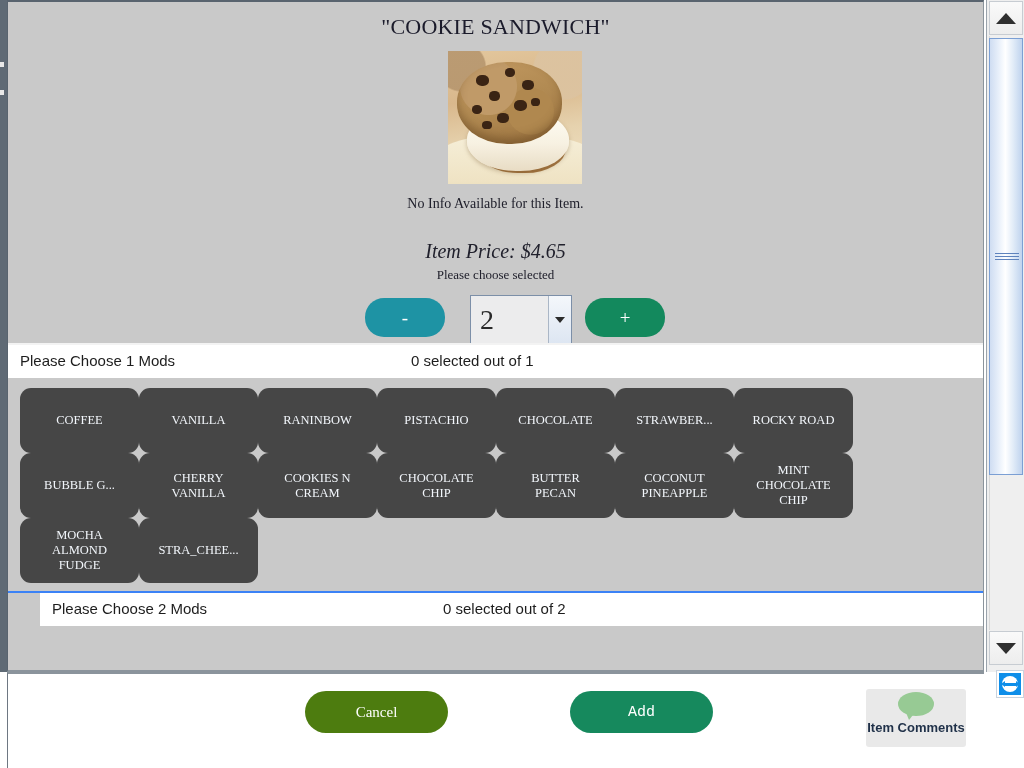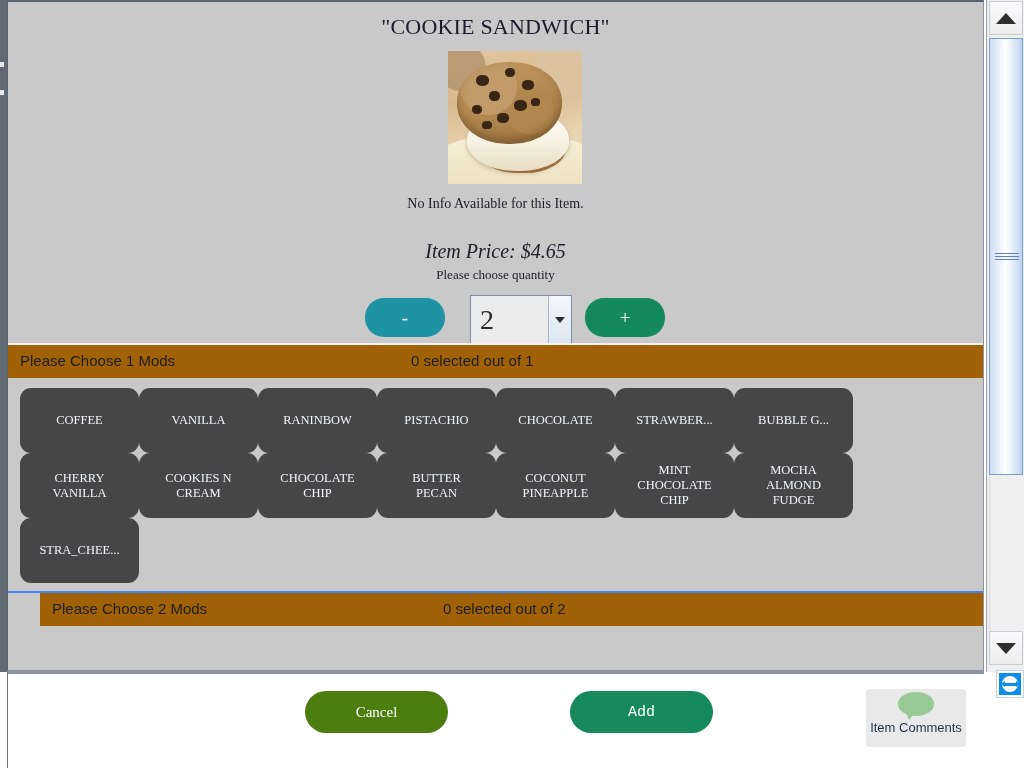--- a/index.html
+++ b/index.html
@@ -183,21 +183,21 @@
 
   
   .group {
     position: relative;
     background: #c9c9c9;
     border-top: 2px solid #f3f3f3;
   }
   .group-head {
     position: relative;
     height: 33px;
-    background: #a16207;
+    background: #ffffff;
   }
   .group-head .g-title {
     position: absolute;
     left: 12px; top: 7px;
     font-size: 15px;
     color: #1d1d1d;
   }
   .group-head .g-count {
     position: absolute;
     left: 403px; top: 7px;
@@ -260,20 +260,21 @@
     width: 100px; height: 58px;
     background: #e9e9e9;
     border: none;
     border-radius: 3px;
     cursor: pointer;
     display: flex;
     flex-direction: column;
     align-items: center;
     justify-content: flex-start;
     padding-top: 3px;
+    font-weight: bold;
   }
   .bubble {
     position: relative;
     width: 36px; height: 24px;
     background: #97ca94;
     border-radius: 50%;
   }
   .bubble::after {
     content: "";
     position: absolute;
@@ -421,21 +422,21 @@
           <div class="chip" style="left:54%;top:46%;width:13px;height:11px;"></div>
           <div class="chip" style="left:14%;top:52%;width:10px;height:9px;"></div>
           <div class="chip" style="left:38%;top:62%;width:12px;height:10px;"></div>
           <div class="chip" style="left:70%;top:44%;width:9px;height:8px;"></div>
           <div class="chip" style="left:24%;top:72%;width:10px;height:8px;"></div>
         </div>
       </div>
 
       <div class="item-noinfo">No Info Available for this Item.</div>
       <div class="item-price">Item Price: $4.65</div>
-      <div class="item-qty-label">Please choose quantity</div>
+      <div class="item-qty-label">Please choose selected</div>
 
       <div class="qty-row">
         <button class="qty-btn qty-minus">-</button>
 
         <div class="qty-select-wrap">
           <div class="qty-value">2</div>
           <div class="qty-arrow-btn">
             <div class="caret-down"></div>
           </div>
         </div>
@@ -449,20 +450,21 @@
         <span class="g-title">Please Choose 1 Mods</span>
         <span class="g-count">0 selected out of 1</span>
       </div>
       <div class="mod-grid" id="mod-grid-1">
           <button class="mod-btn">COFFEE</button>
           <button class="mod-btn">VANILLA</button>
           <button class="mod-btn">RANINBOW</button>
           <button class="mod-btn">PISTACHIO</button>
           <button class="mod-btn">CHOCOLATE</button>
           <button class="mod-btn">STRAWBER...</button>
+          <button class="mod-btn">ROCKY ROAD</button>
           <button class="mod-btn">BUBBLE G...</button>
           <button class="mod-btn">CHERRY
 VANILLA</button>
           <button class="mod-btn">COOKIES N
 CREAM</button>
           <button class="mod-btn">CHOCOLATE
 CHIP</button>
           <button class="mod-btn">BUTTER
 PECAN</button>
           <button class="mod-btn">COCONUT

